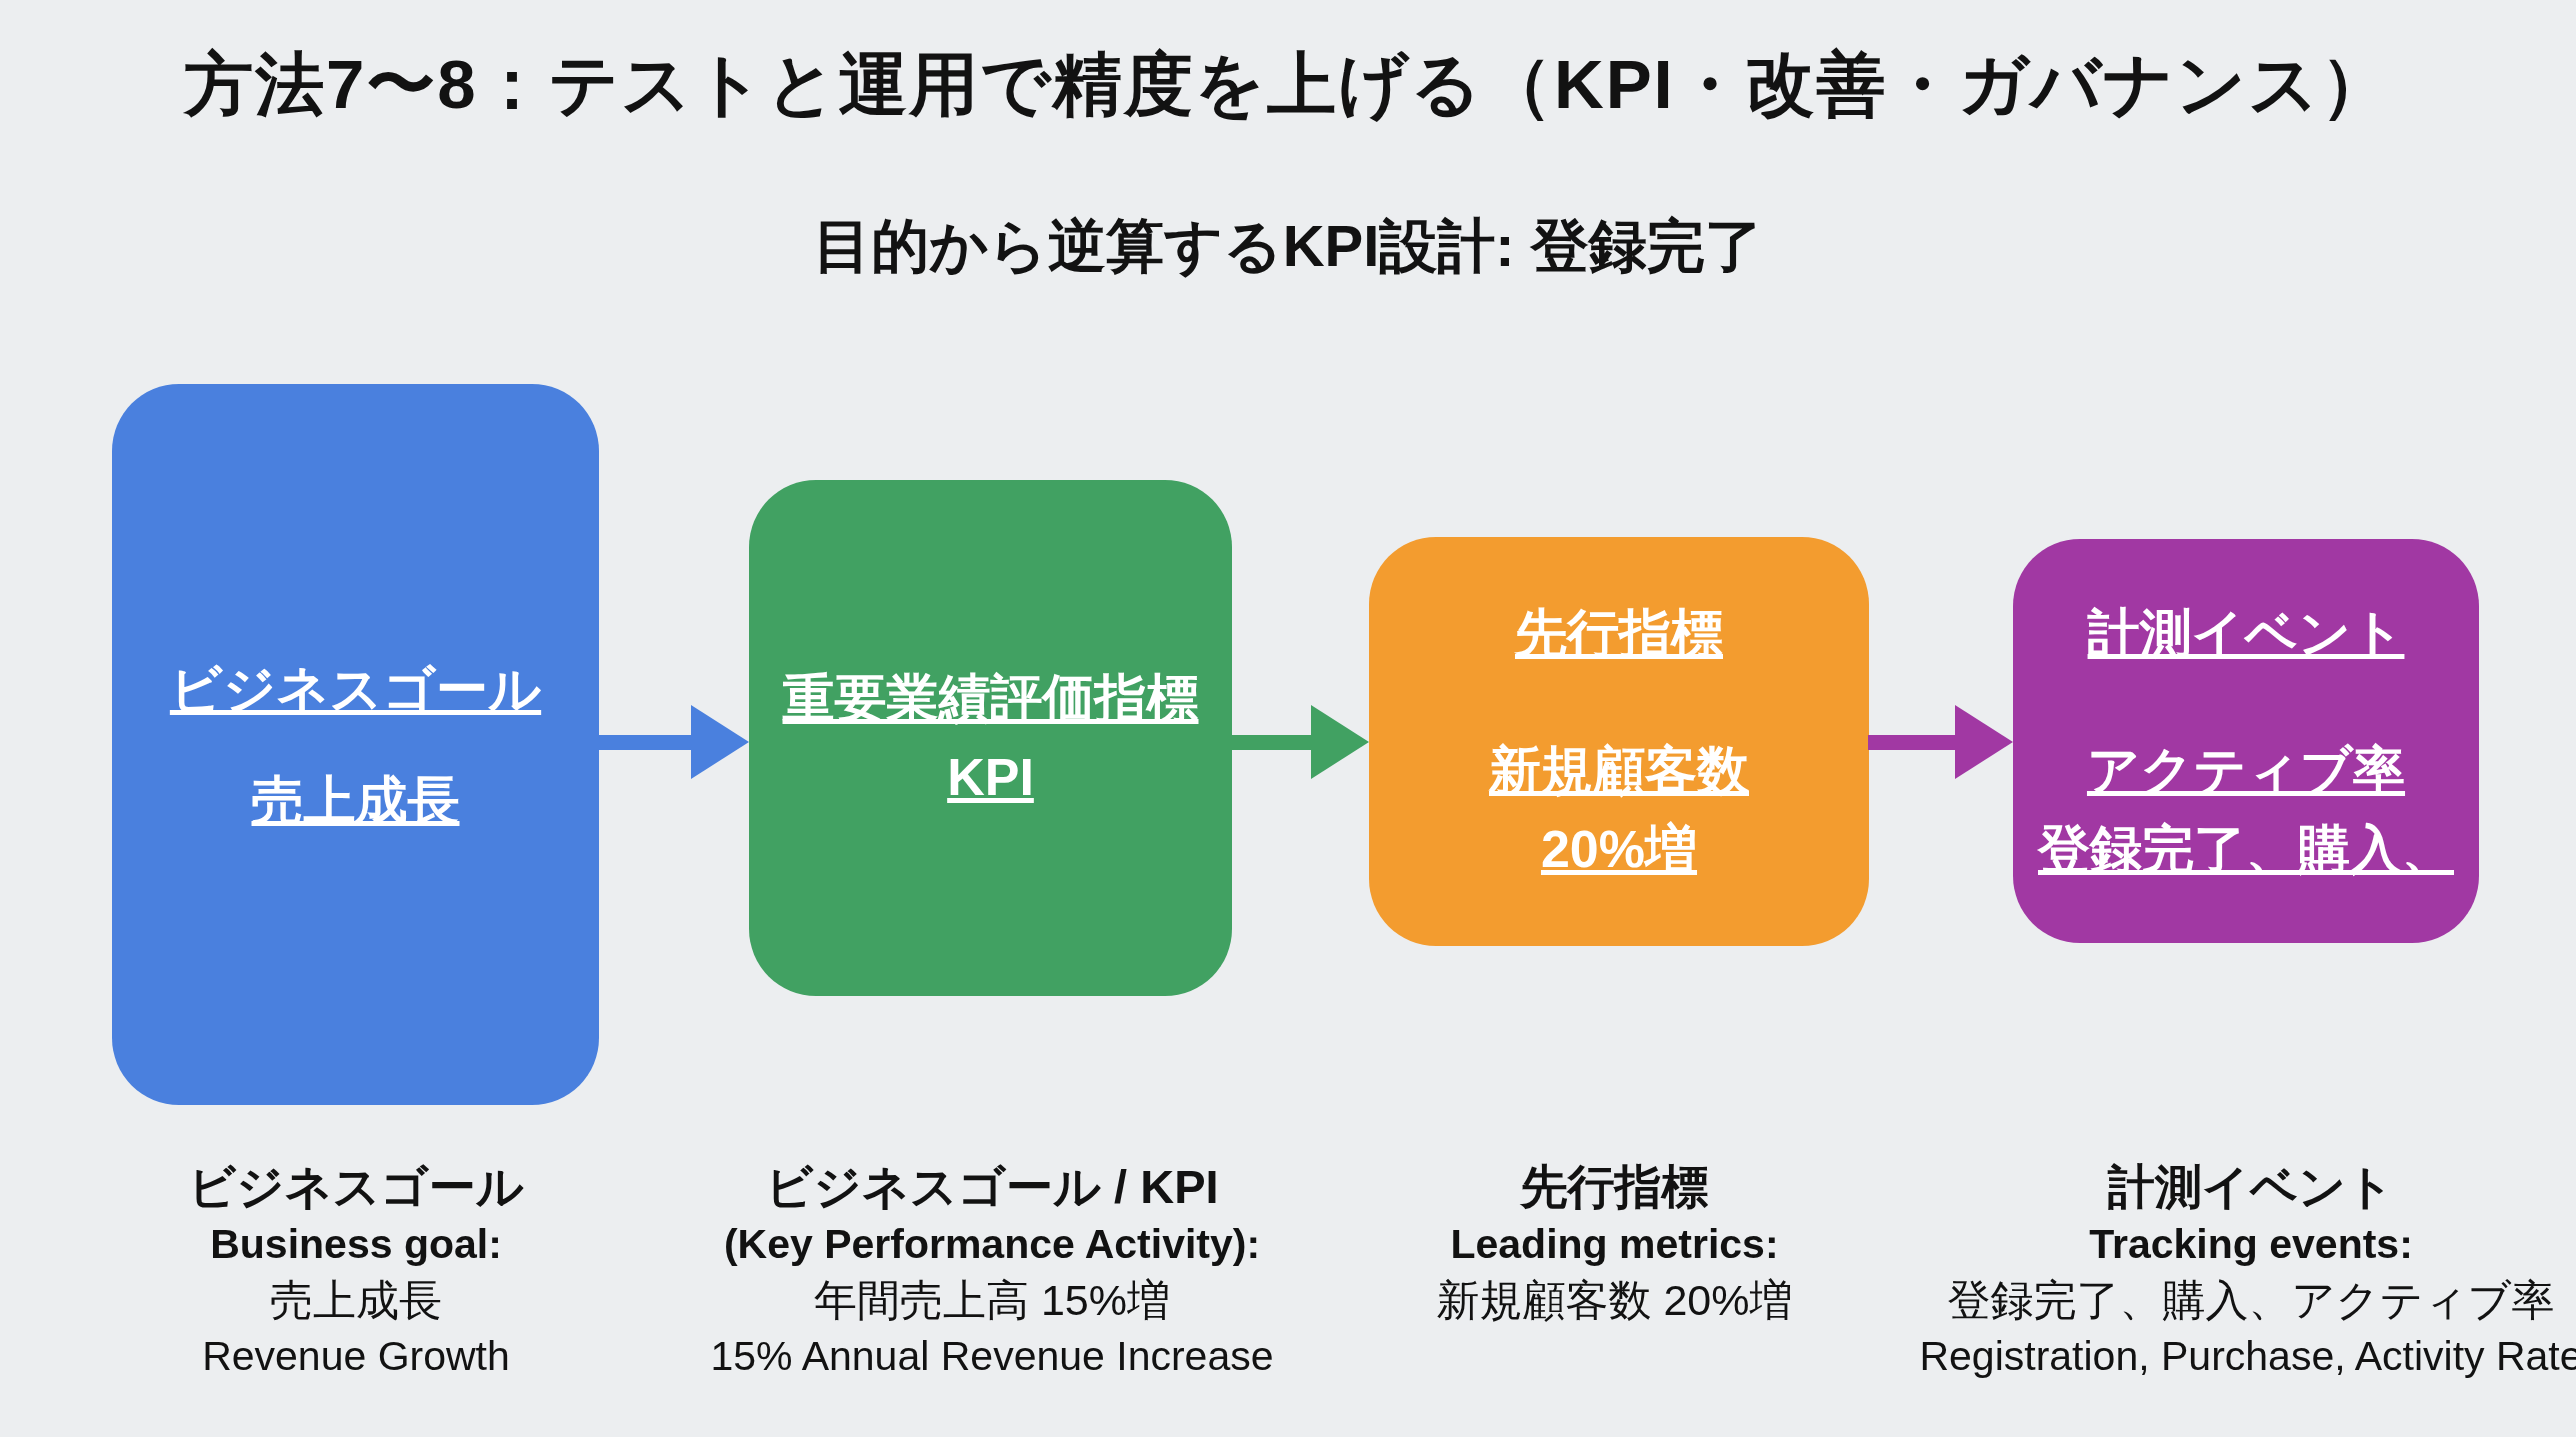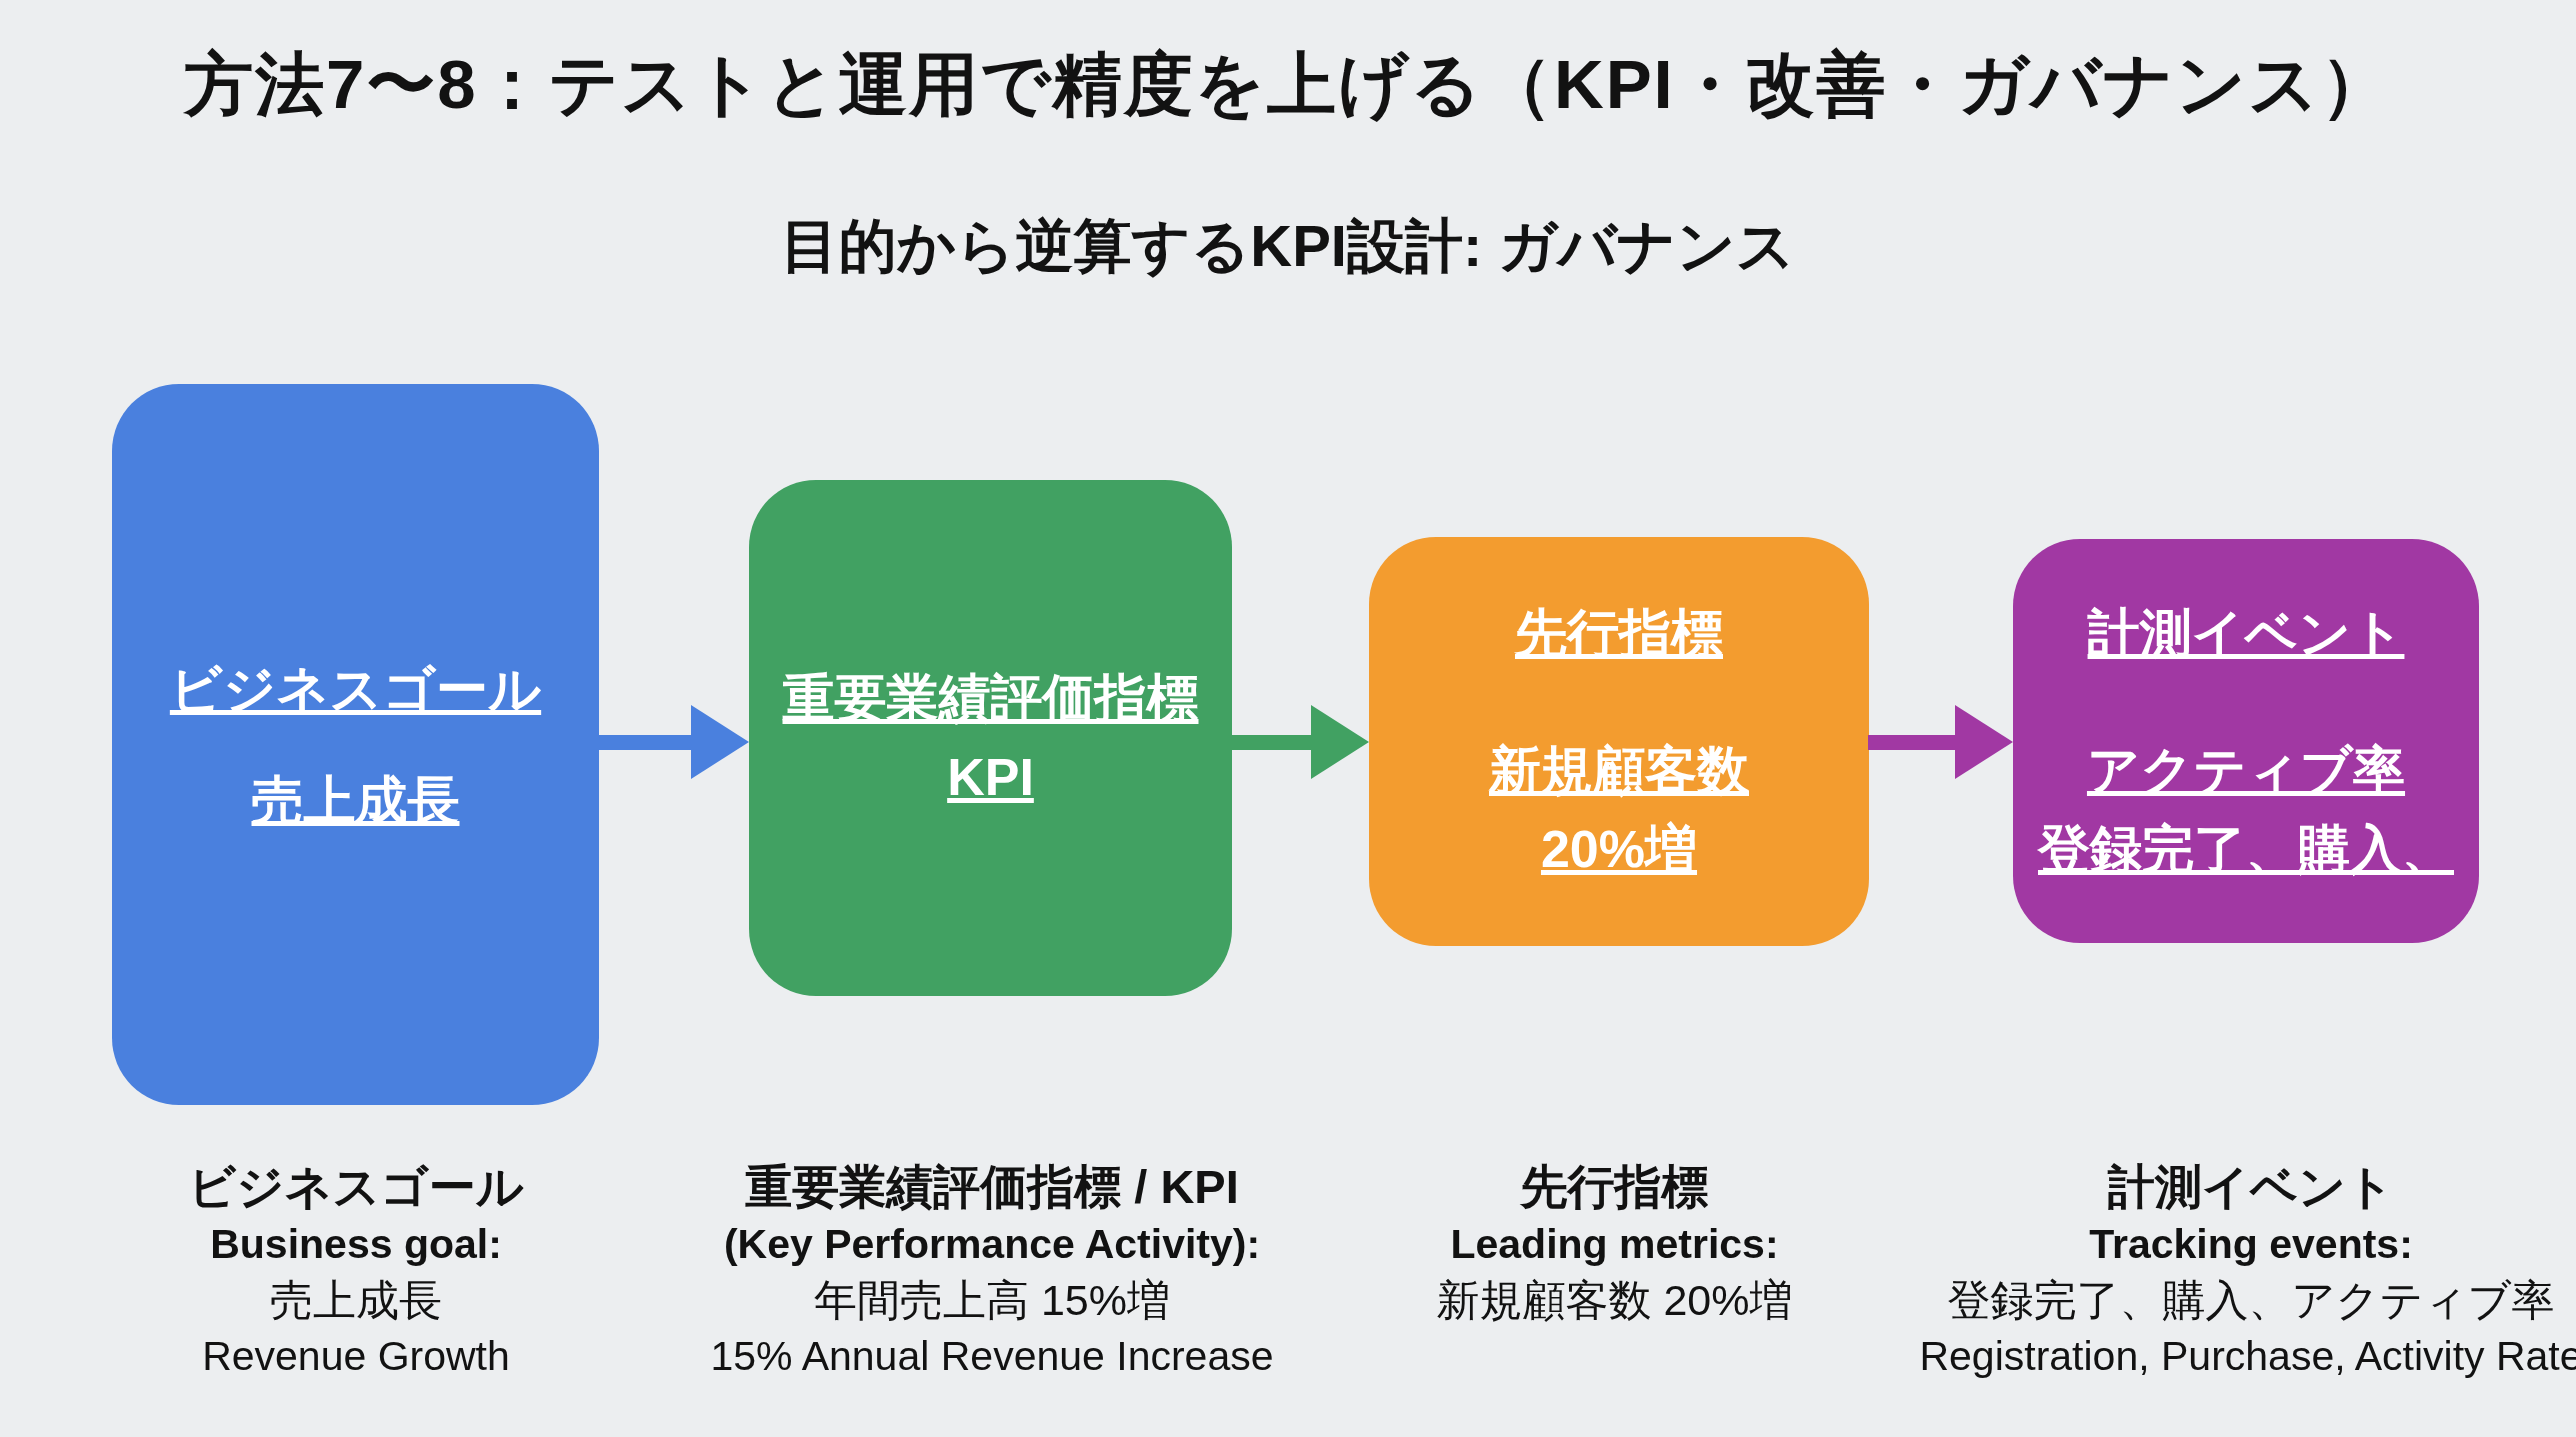--- a/index.html
+++ b/index.html
@@ -133,21 +133,21 @@
     line-height: 54px;
     white-space: nowrap;
   }
 </style>
 </head>
 <body>
 
 <main class="slide">
 
   <h1 class="page-title">方法7〜8：テストと運用で精度を上げる（KPI・改善・ガバナンス）</h1>
-  <h2 class="page-subtitle">目的から逆算するKPI設計: ガバナンス</h2>
+  <h2 class="page-subtitle">目的から逆算するKPI設計: 登録完了</h2>
 
   <section>
 
     <div class="node node-1">
       <div class="group">
         <div class="line">ビジネスゴール</div>
       </div>
       <div class="group">
         <div class="line">売上成長</div>
       </div>
@@ -200,21 +200,21 @@
   <section>
 
     <div class="label label-1">
       <div class="jp-title">ビジネスゴール</div>
       <div class="en-title">Business goal:</div>
       <div class="jp-detail">売上成長</div>
       <div class="en-detail">Revenue Growth</div>
     </div>
 
     <div class="label label-2">
-      <div class="jp-title">重要業績評価指標 / KPI</div>
+      <div class="jp-title">ビジネスゴール / KPI</div>
       <div class="en-title">(Key Performance Activity):</div>
       <div class="jp-detail">年間売上高 15%増</div>
       <div class="en-detail">15% Annual Revenue Increase</div>
     </div>
 
     <div class="label label-3">
       <div class="jp-title">先行指標</div>
       <div class="en-title">Leading metrics:</div>
       <div class="jp-detail">新規顧客数 20%増</div>
     </div>

